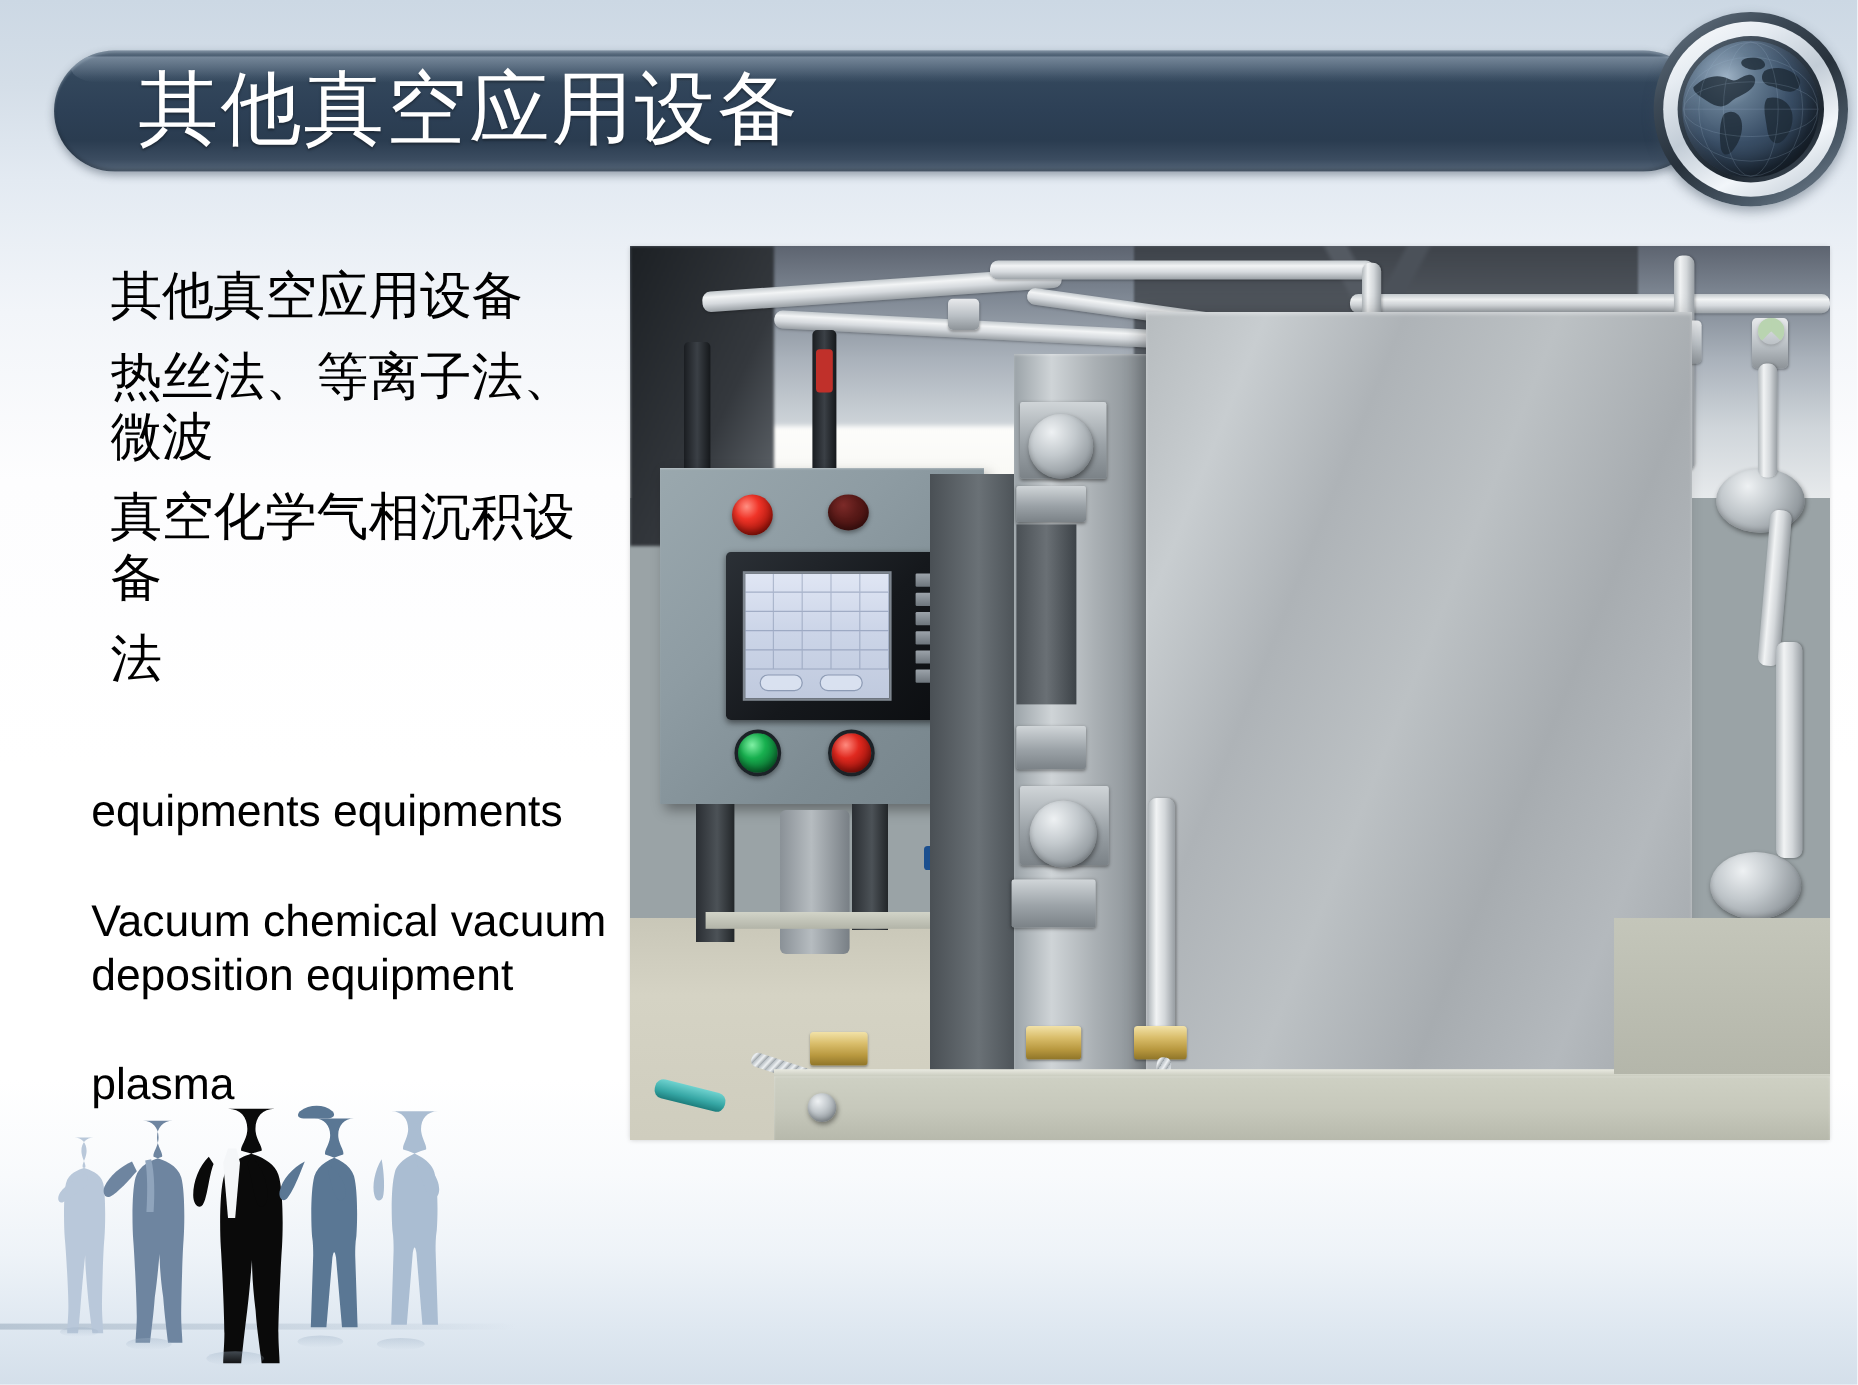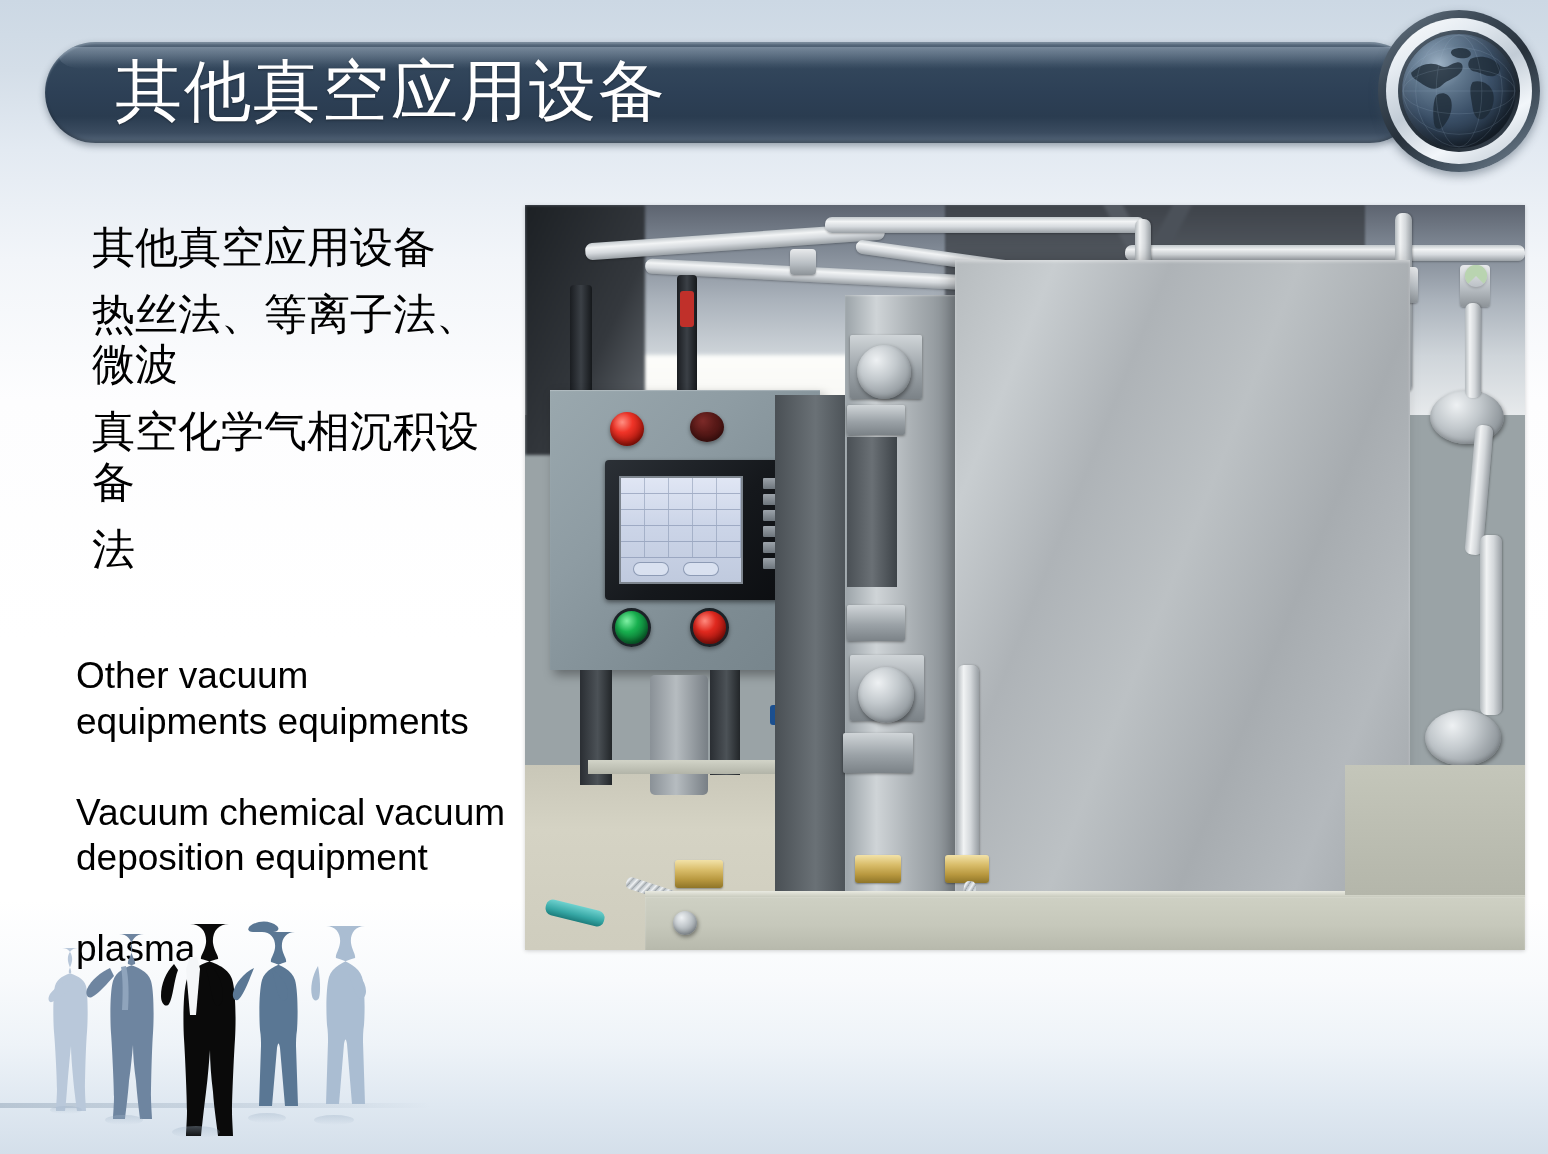--- a/index.html
+++ b/index.html
@@ -382,21 +382,20 @@
     <div>
       <p class="cn-block">其他真空应用设备</p>
       <p class="cn-block">热丝法、等离子法、微波</p>
       <p class="cn-block">真空化学气相沉积设备</p>
       <p class="cn-block">法</p>
     </div>
 
     <div class="gap-lg"></div>
 
     <div>
-      <p class="en-block">Other vacuum</p>
       <p class="en-block">equipments equipments</p>
     </div>
 
     <div class="gap-md"></div>
 
     <div>
       <p class="en-block">Vacuum chemical vacuum</p>
       <p class="en-block">deposition equipment</p>
     </div>
 

